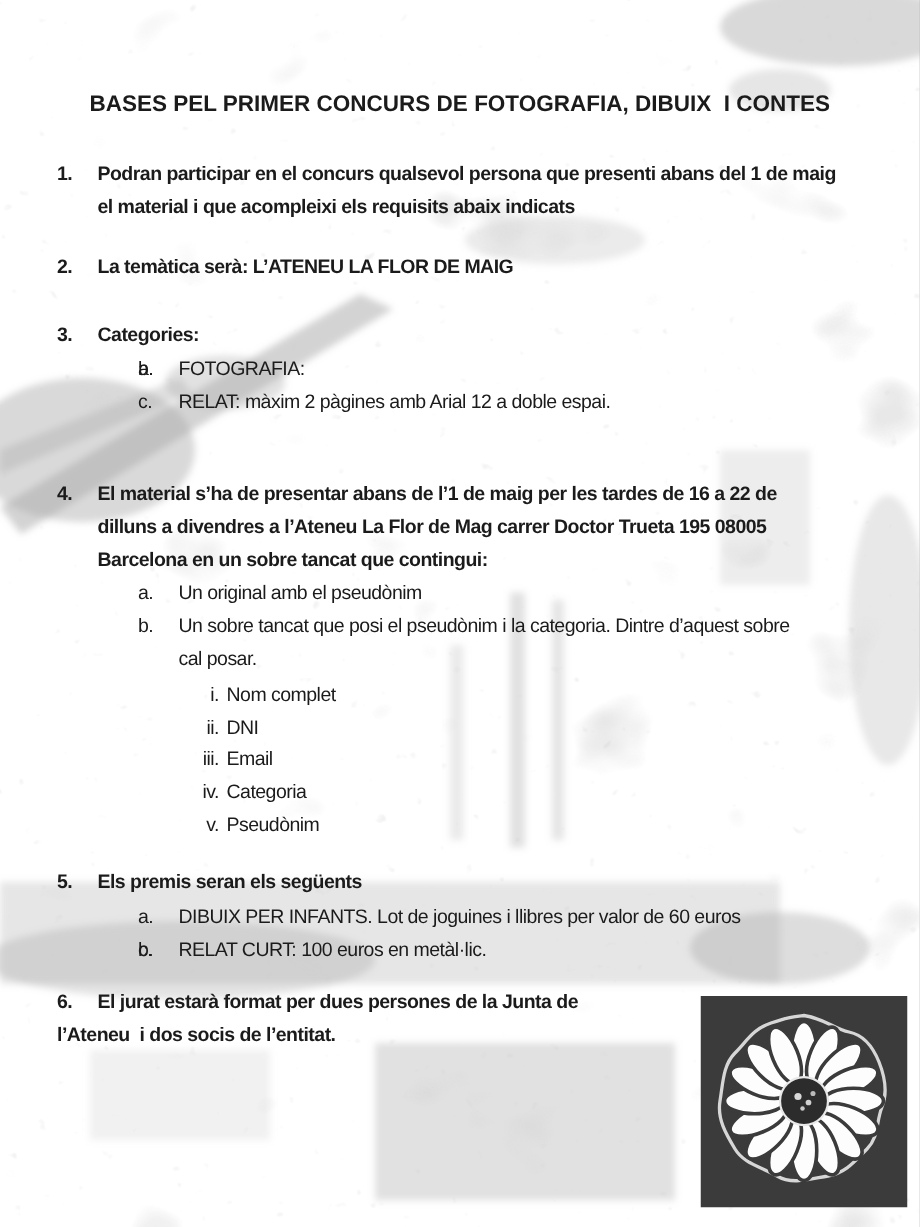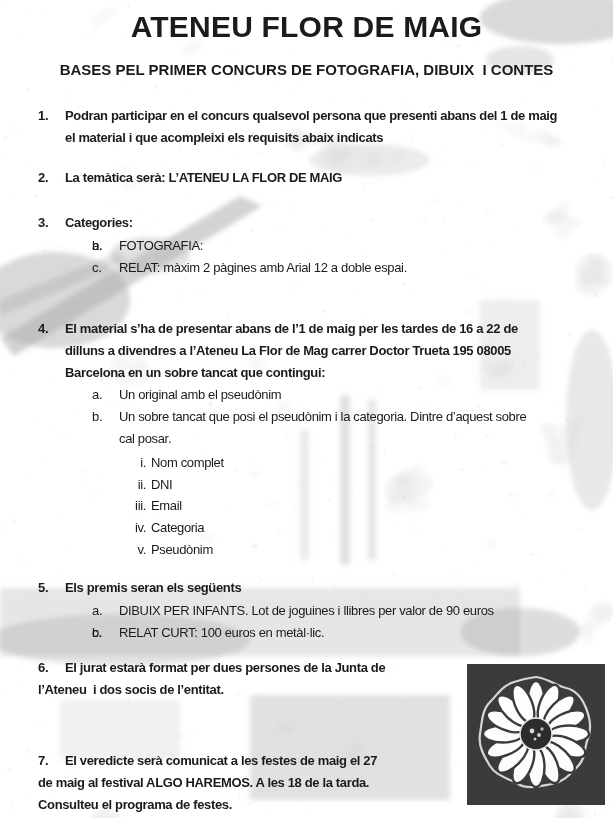--- a/index.html
+++ b/index.html
@@ -69,21 +69,20 @@
       <rect x="0" y="588" width="520" height="68" fill="#b0b0b0" opacity="0.32"></rect>
       <ellipse cx="120" cy="640" rx="130" ry="26" fill="#a2a2a2" opacity="0.3"></ellipse>
       <ellipse cx="520" cy="632" rx="60" ry="24" fill="#a9a9a9" opacity="0.4"></ellipse>
       <rect x="250" y="695" width="200" height="105" fill="#a9a9a9" opacity="0.35"></rect>
       <rect x="60" y="700" width="120" height="60" fill="#bfbfbf" opacity="0.22"></rect>
     </g>
     <rect width="613" height="818" filter="url(#g1)" opacity="0.5"></rect>
     <rect width="613" height="818" filter="url(#g2)" opacity="0.28"></rect>
   </svg>
 
-  <div class="title">ATENEU FLOR DE MAIG</div>
   <div class="subtitle">BASES PEL PRIMER CONCURS DE FOTOGRAFIA, DIBUIX  I CONTES</div>
 
   <div class="item hang" style="top:105px">
     <span class="num">1.</span>
     <span class="txt b">Podran participar en el concurs qualsevol persona que presenti abans del 1 de maig
 el material i que acompleixi els requisits abaix indicats</span>
   </div>
 
   <div class="item hang" style="top:167px">
     <span class="num">2.</span>
@@ -147,42 +146,37 @@
       </div>
     </div>
   </div>
 
   <div class="item hang" style="top:577px">
     <span class="num">5.</span>
     <span class="txt b">Els premis seran els següents</span>
     <div class="sub">
       <div class="subitem">
         <span class="num">a.</span>
-        <span class="txt">DIBUIX PER INFANTS. Lot de joguines i llibres per valor de 90 euros</span>
+        <span class="txt">DIBUIX PER INFANTS. Lot de joguines i llibres per valor de 60 euros</span>
       </div>
       <div class="subitem">
         <span class="num">b.</span>
       </div>
       <div class="subitem">
         <span class="num">c.</span>
         <span class="txt">RELAT CURT: 100 euros en metàl·lic.</span>
       </div>
     </div>
   </div>
 
   <div class="item flow" style="top:657px;width:430px">
     <span class="num">6.</span><span class="txt b">El jurat estarà format per dues persones de la Junta de
 l’Ateneu  i dos socis de l’entitat.</span>
   </div>
 
-  <div class="item flow" style="top:750px;width:440px">
-    <span class="num">7.</span><span class="txt b">El veredicte serà comunicat a les festes de maig el 27
-de maig al festival ALGO HAREMOS. A les 18 de la tarda.
-Consulteu el programa de festes.</span>
-  </div>
 
   <div class="logo">
     <svg width="138" height="141" viewBox="0 0 138 141" aria-hidden="true">
       <rect width="138" height="141" fill="#3b3b3b"></rect>
       <g transform="translate(69,70)">
         <path d="M0,-57 C14,-55 20,-48 30,-46 C40,-44 46,-36 50,-26 C54,-16 56,-6 52,4 C48,14 50,24 42,32 C34,40 28,48 16,50 C4,52 -8,56 -18,50 C-28,44 -40,42 -46,32 C-52,22 -58,12 -56,0 C-54,-12 -54,-24 -46,-32 C-38,-40 -34,-48 -22,-52 C-10,-56 -8,-56 0,-57 Z" fill="none" stroke="#f2f2f2" stroke-width="2.2" opacity="0.85"></path>
         <g fill="#fdfdfd" stroke="#3b3b3b" stroke-width="2.4">
           <ellipse transform="rotate(0)" cx="0" cy="-33" rx="8.5" ry="20"></ellipse>
           <ellipse transform="rotate(22.5)" cx="0" cy="-33" rx="8.5" ry="20"></ellipse>
           <ellipse transform="rotate(45)" cx="0" cy="-33" rx="8.5" ry="20"></ellipse>

